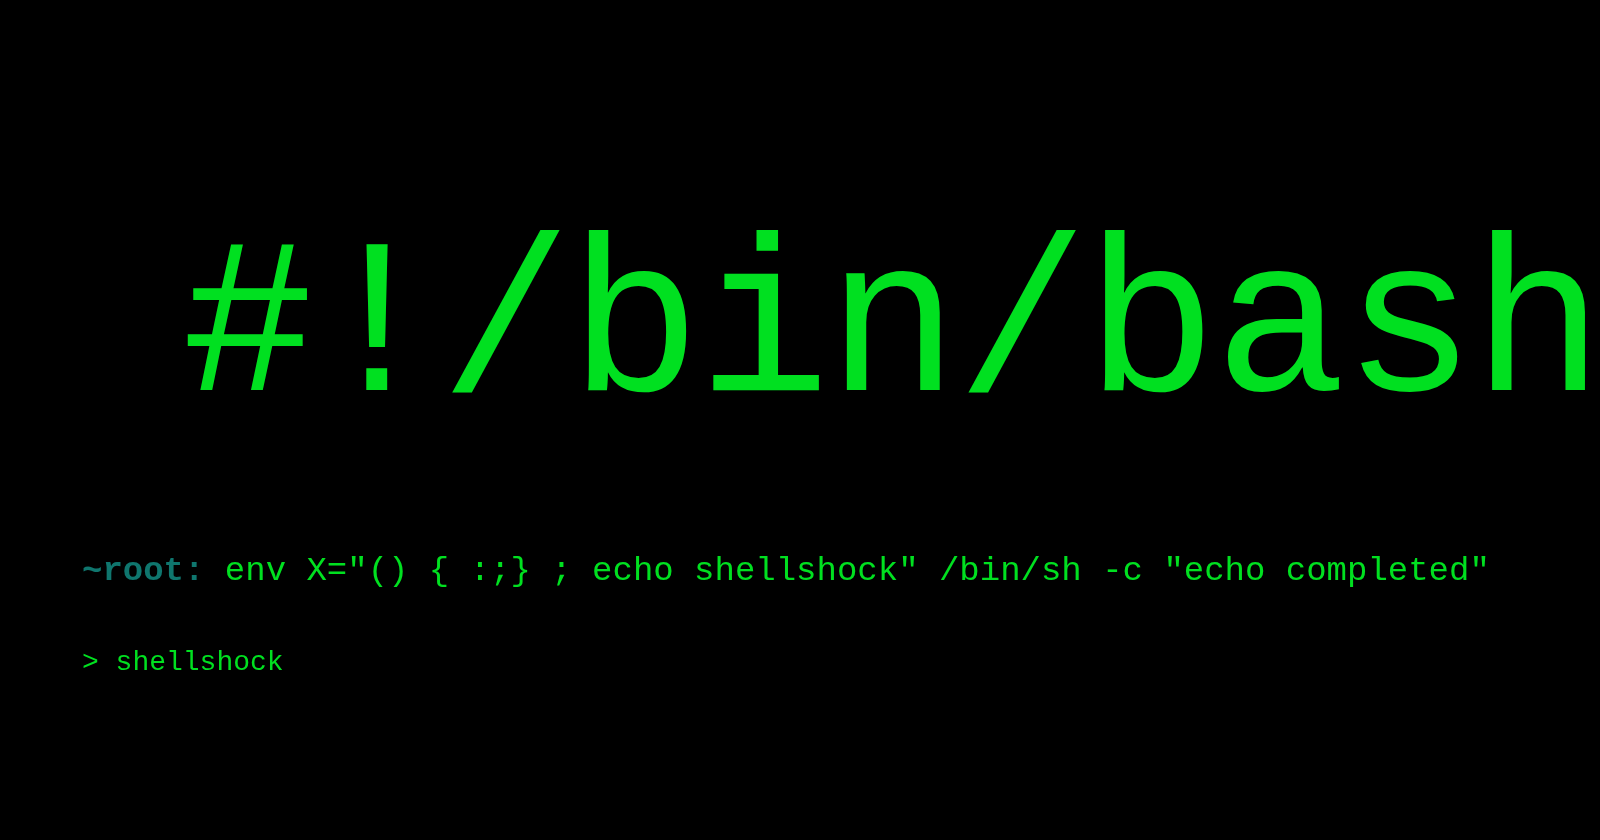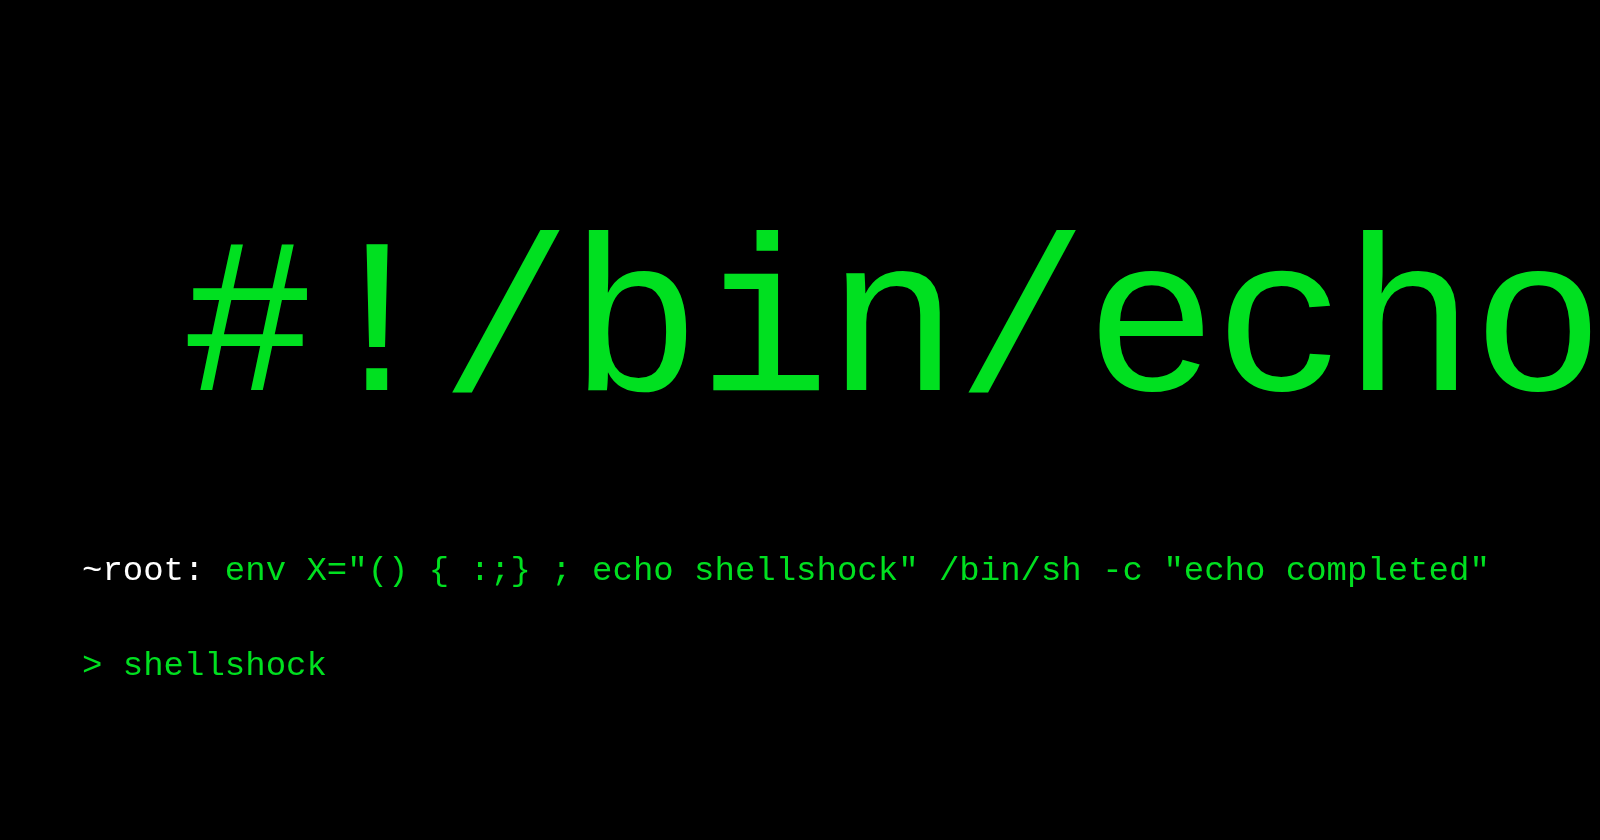--- a/index.html
+++ b/index.html
@@ -37,41 +37,41 @@
       top: 548px;
       left: 82px;
       font-size: 34px;
       line-height: 1.4;
     }
     .command-line {
       white-space: nowrap;
       margin-bottom: 48px;
     }
     .prompt-user {
-      font-weight: normal;
-      color: #ffffff;
+      font-weight: bold;
+      color: #0f766e;
     }
     .command-text {
       font-weight: normal;
       color: #00e020;
     }
     .output-section {
-      font-size: 34px;
+      font-size: 28px;
       line-height: 1.35;
     }
     .output-line {
       white-space: nowrap;
       color: #00e020;
     }
   </style>
 </head>
 <body>
 
 <div class="terminal-container">
-  <div class="shebang-title">#!/bin/echo</div>
+  <div class="shebang-title">#!/bin/bash</div>
 
   <div class="command-section">
     <div class="command-line">
       <span class="prompt-user">~root:</span>
       <span> </span>
       <span class="command-text">env X="() { :;} ; echo shellshock" /bin/sh -c "echo completed"</span>
     </div>
 
     <div class="output-section">
       <div class="output-line">&gt; shellshock</div>

